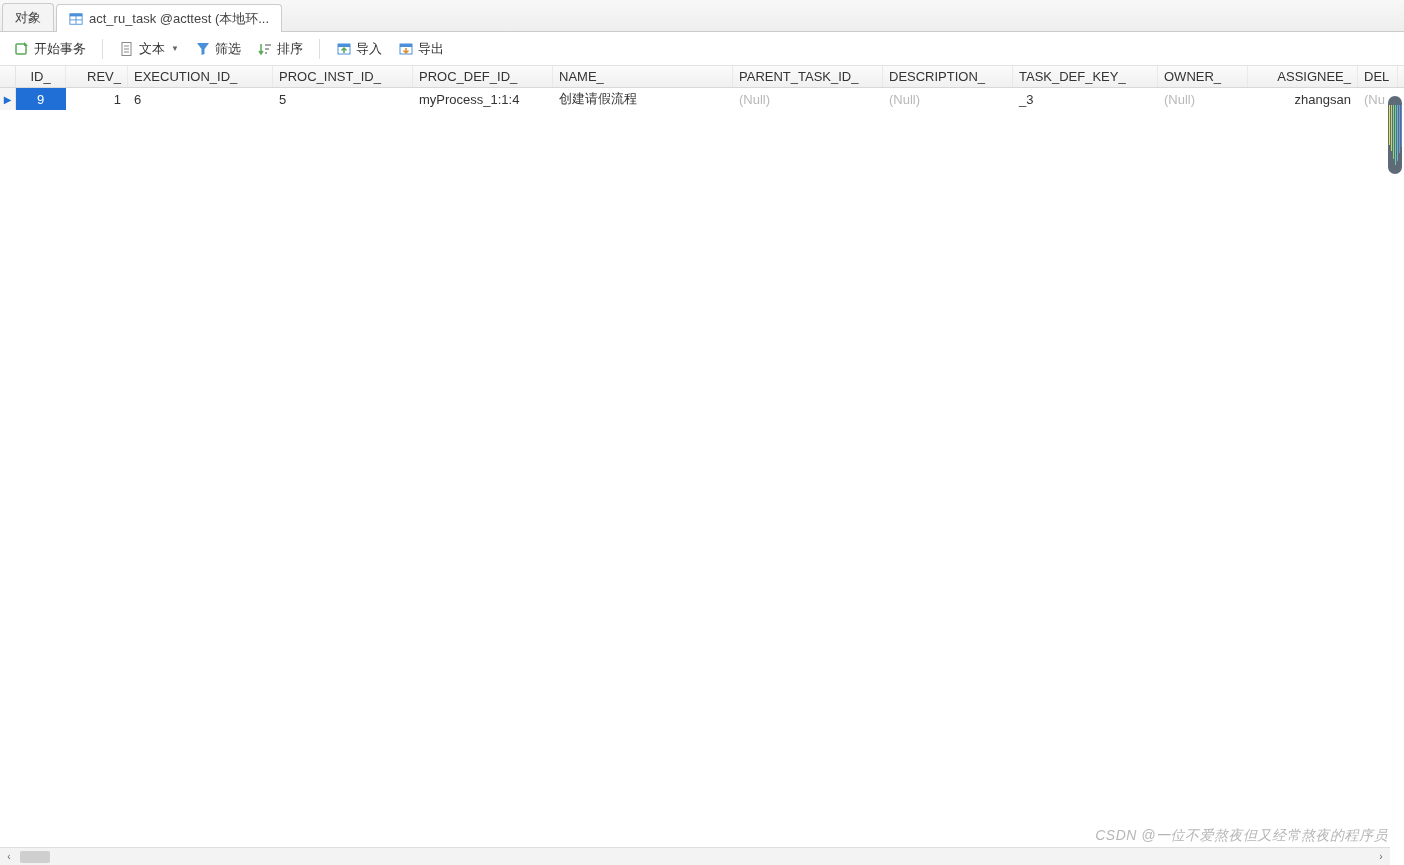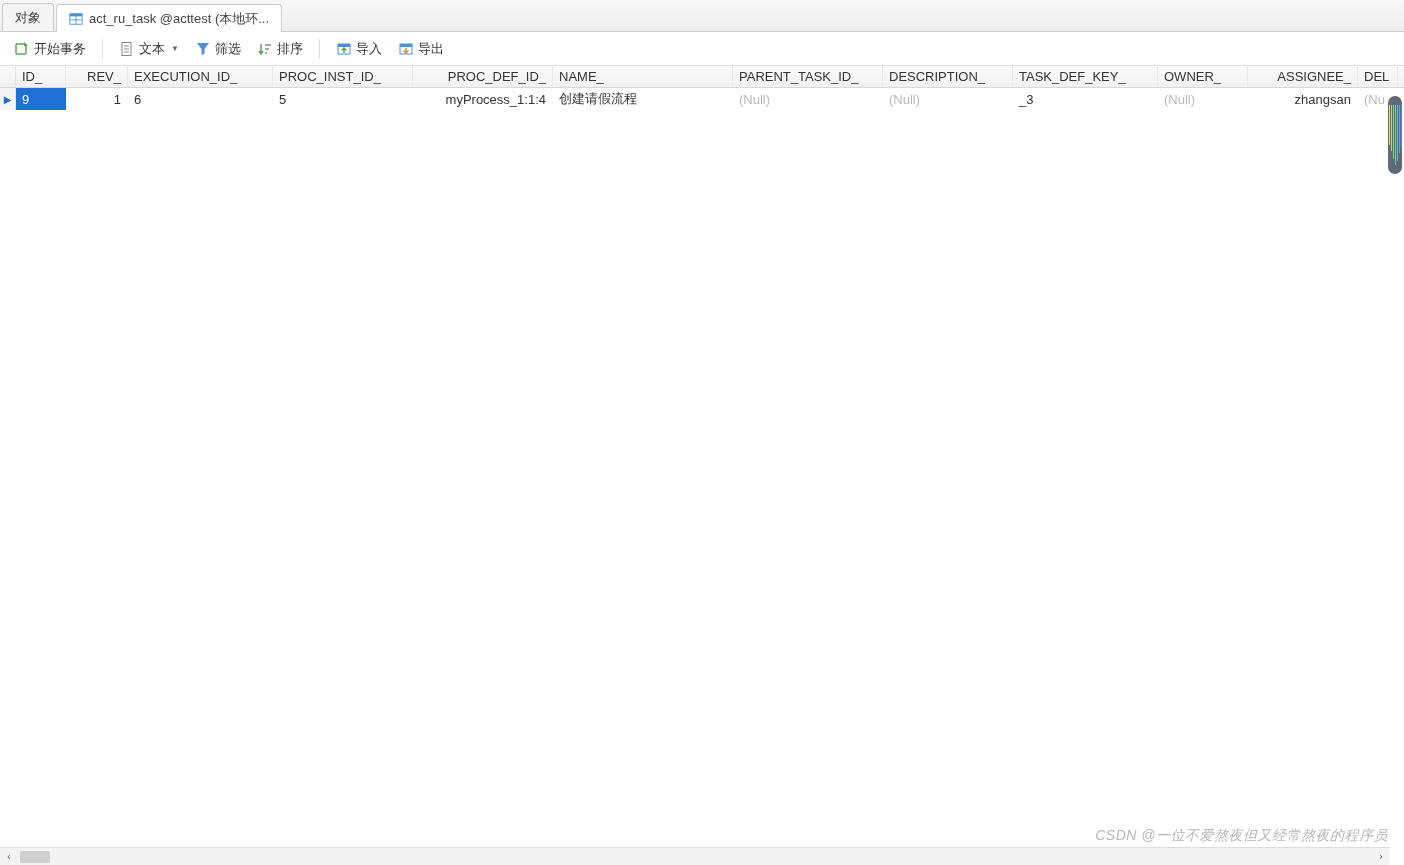--- a/index.html
+++ b/index.html
@@ -115,25 +115,25 @@
     .th, .td {
       padding: 2px 6px;
       border-right: 1px solid #e9e9e9;
       display: flex;
       align-items: center;
       white-space: nowrap;
       overflow: hidden;
     }
     .th { cursor: pointer; }
     .data-row .td { border-right-color: transparent; }
-    .col-id       { width: 50px; }
+    .col-id       { width: 50px; justify-content: center; }
     .col-rev      { width: 62px; justify-content: flex-end; }
     .col-exec     { width: 145px; }
     .col-procinst { width: 140px; }
-    .col-procdef  { width: 140px; justify-content: flex-end; }
+    .col-procdef  { width: 140px; }
     .col-name     { width: 180px; text-align: center; }
     .col-parent   { width: 150px; }
     .col-desc     { width: 130px; }
     .col-taskkey  { width: 145px; }
     .col-owner    { width: 90px; }
     .col-assignee { width: 110px; justify-content: flex-end; }
     .col-del      { width: 40px; }
 
     .td.id-cell { background: #1f6fd6; color: #fff; }
     .td.null { color: #b8b8b8; }

